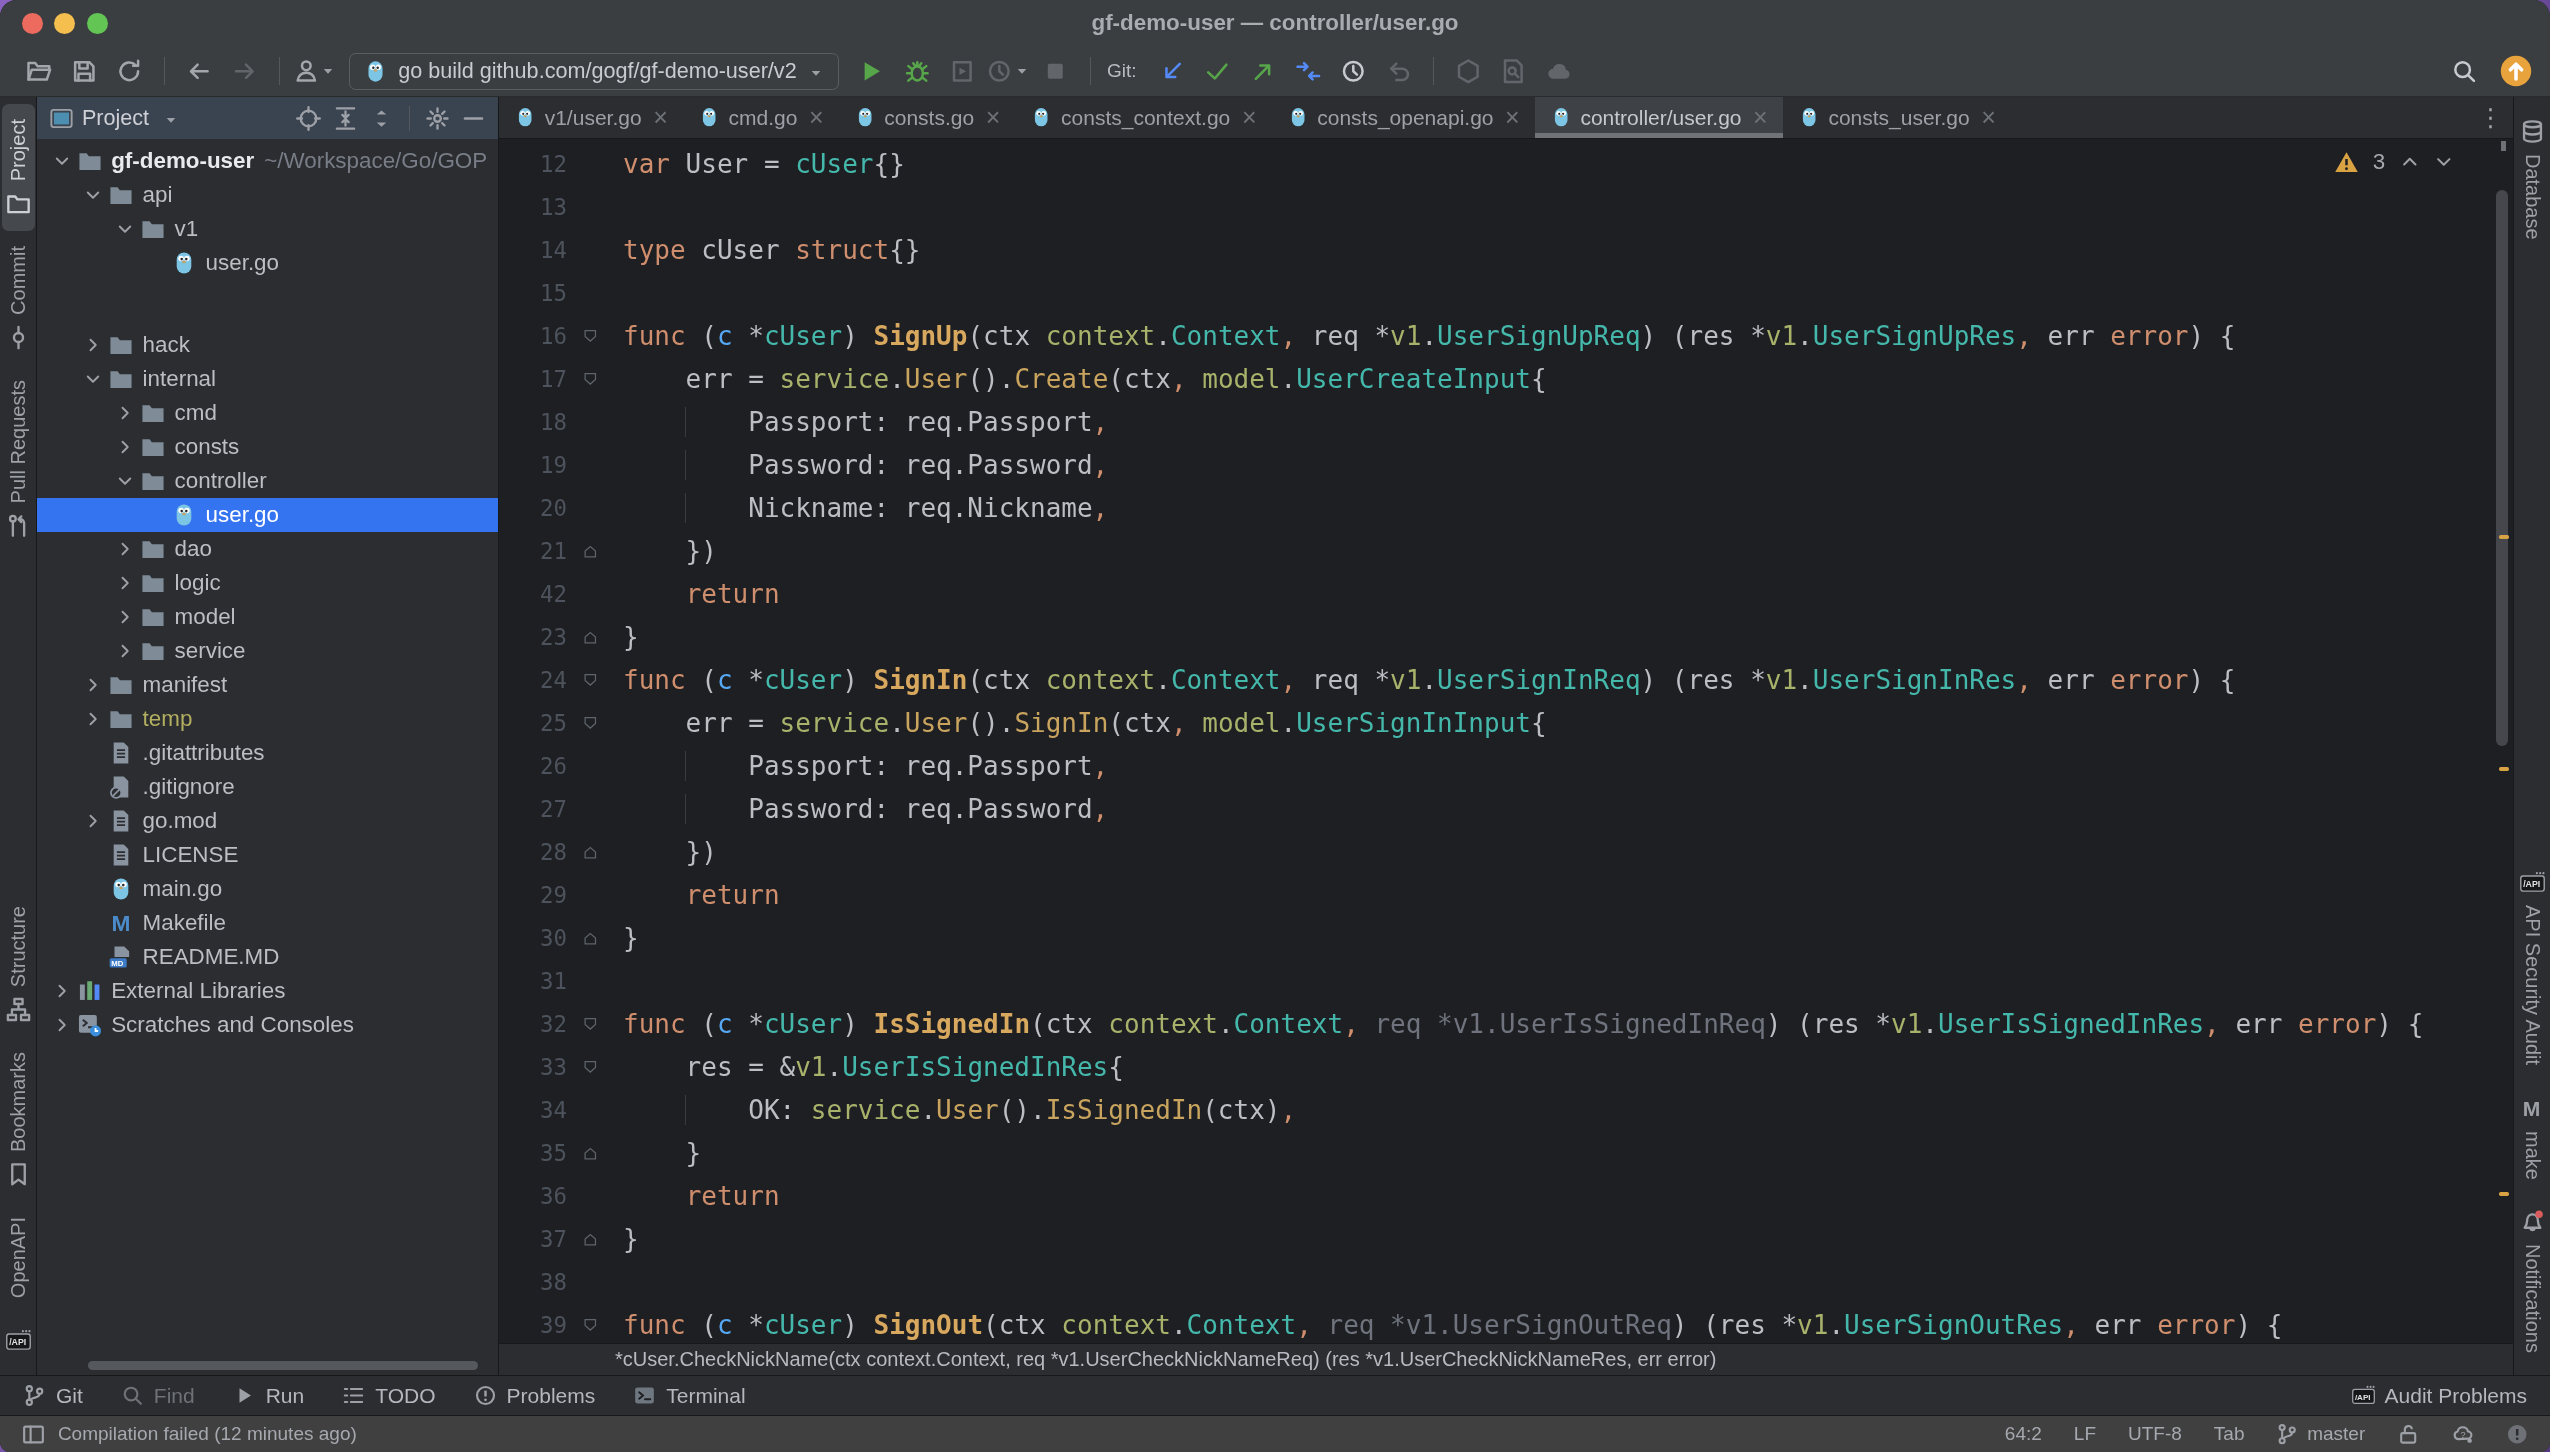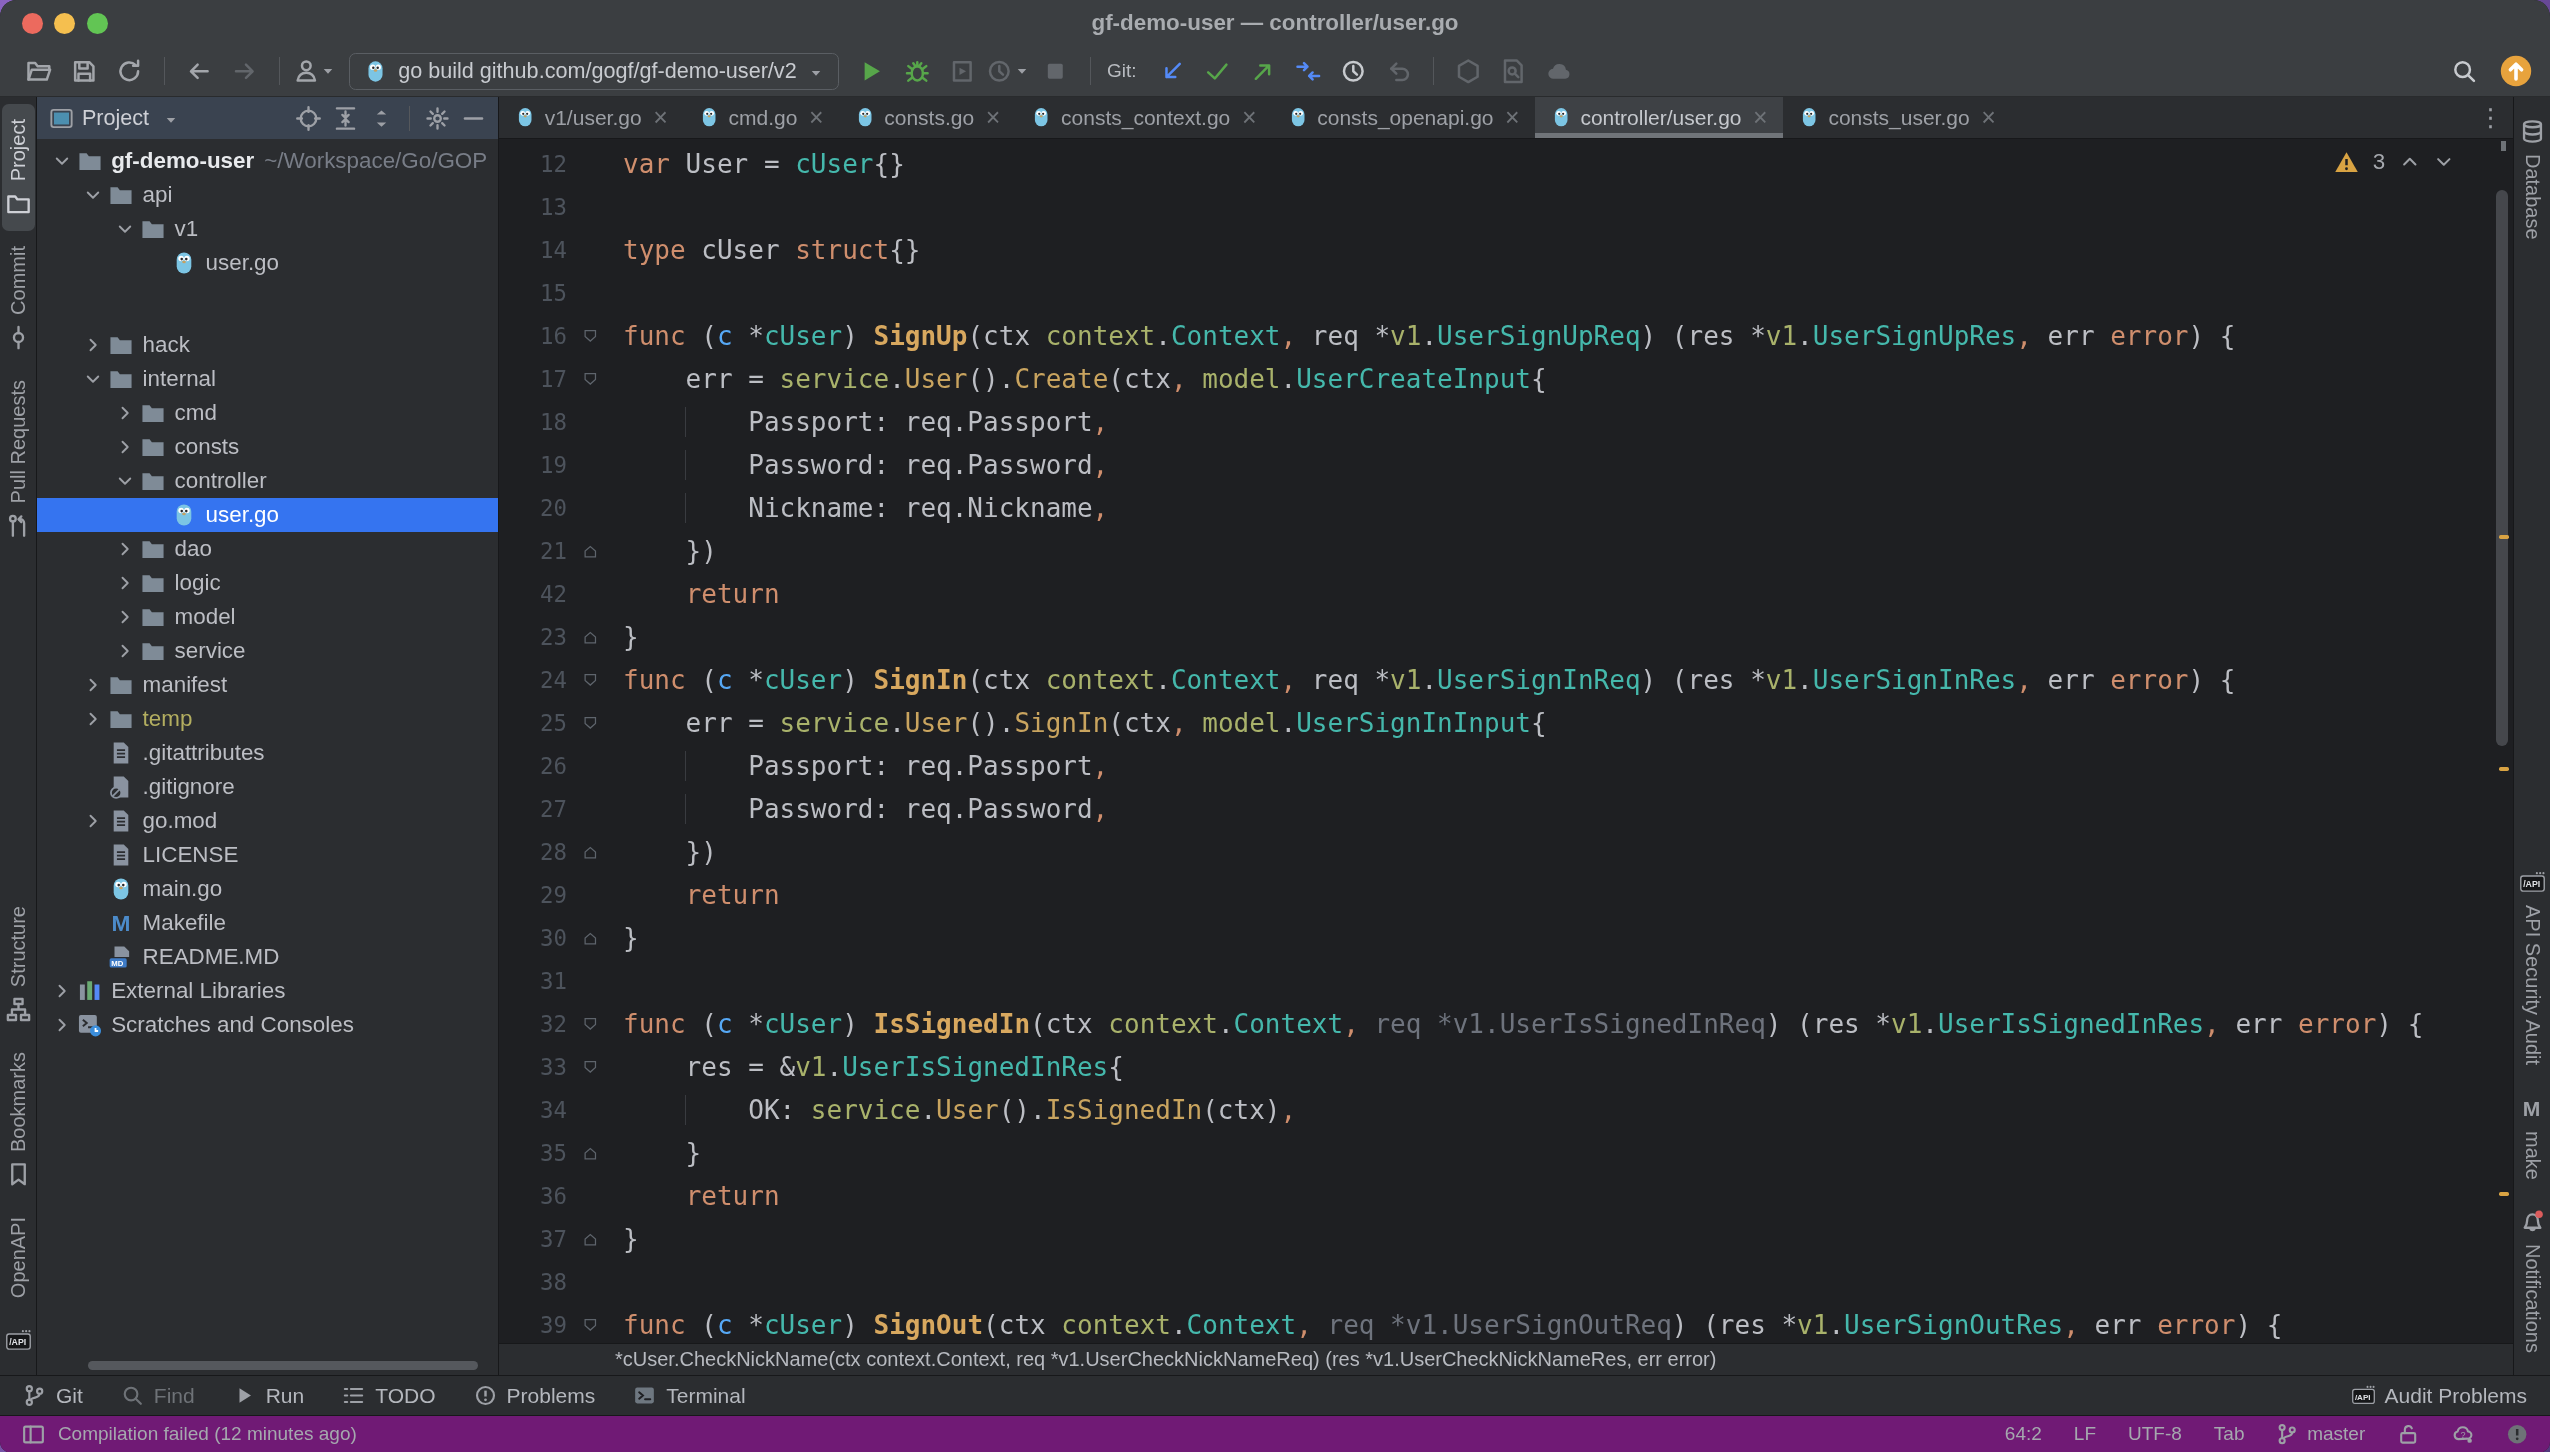--- a/index.html
+++ b/index.html
@@ -80,21 +80,21 @@
   .vtick{position:absolute;right:3.3px;width:5px;height:10px;top:1.7px;background:#6e7277;}
   .hint-bar{height:32px;background:#2b2d30;border-top:0.8px solid #17181a;display:flex;align-items:center;
     padding-left:116px;font-size:20px;color:#b7bac0;}
   
   .bottom-bar{height:40px;background:#2b2d30;border-top:0.8px solid #17181a;display:flex;align-items:center;
     padding:0 23px;font-size:21px;color:#b4b7bd;gap:38px;}
   .bb-item{display:flex;align-items:center;gap:10px;}
   .bb-item .ic{width:23px;height:23px;color:#9da0a6;}
   .bb-item.dim{color:#6e7277;align-items:center;} .bb-item.dim .ic{color:#6e7277;}
   .bb-right{margin-left:auto;display:flex;gap:33px;}
-  .status-bar{height:37px;background:#701a75;border-top:0.8px solid #17181a;display:flex;align-items:center;
+  .status-bar{height:37px;background:#404040;border-top:0.8px solid #17181a;display:flex;align-items:center;
     font-size:19px;color:#a5a8ae;padding:0 21.6px;}
   .sb-left{display:flex;align-items:center;gap:13.3px;}
   .sb-left .ic{width:23px;height:23px;color:#9da0a6;}
   .sb-right{margin-left:auto;display:flex;align-items:center;gap:32px;}
   .sb-item{display:flex;align-items:center;gap:8.3px;}
   .sb-item .ic{width:22.4px;height:22.4px;color:#9da0a6;}
   .ic svg{width:100%;height:100%;display:block;}
 </style>
 </head>
 <body>

